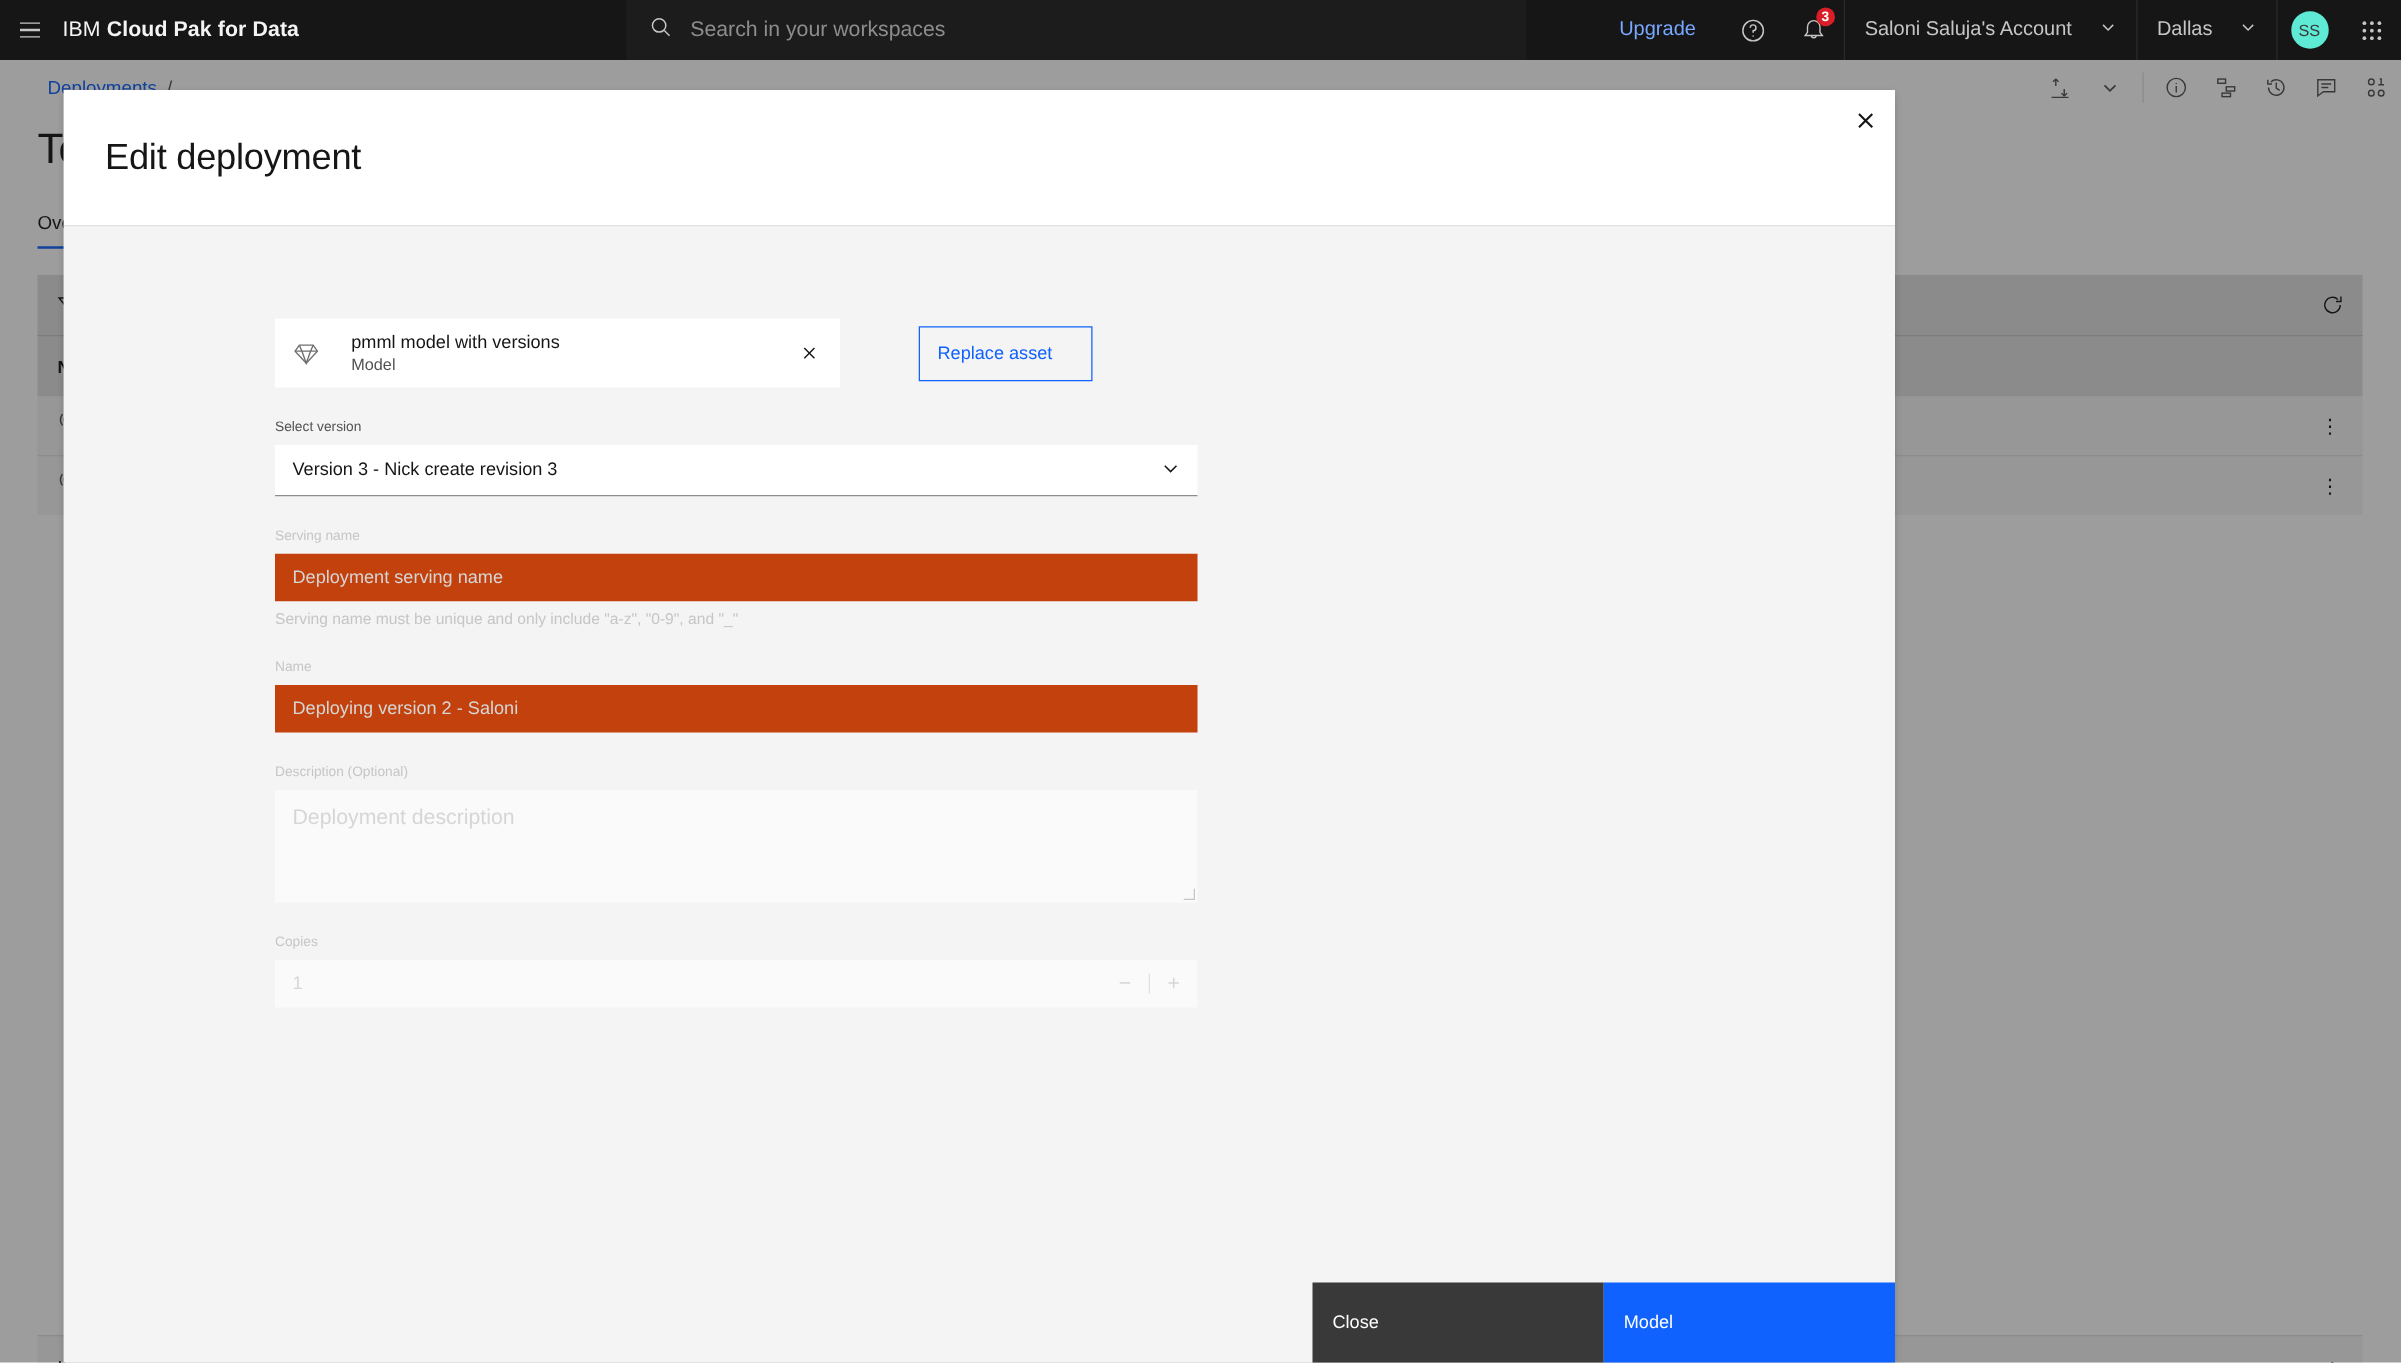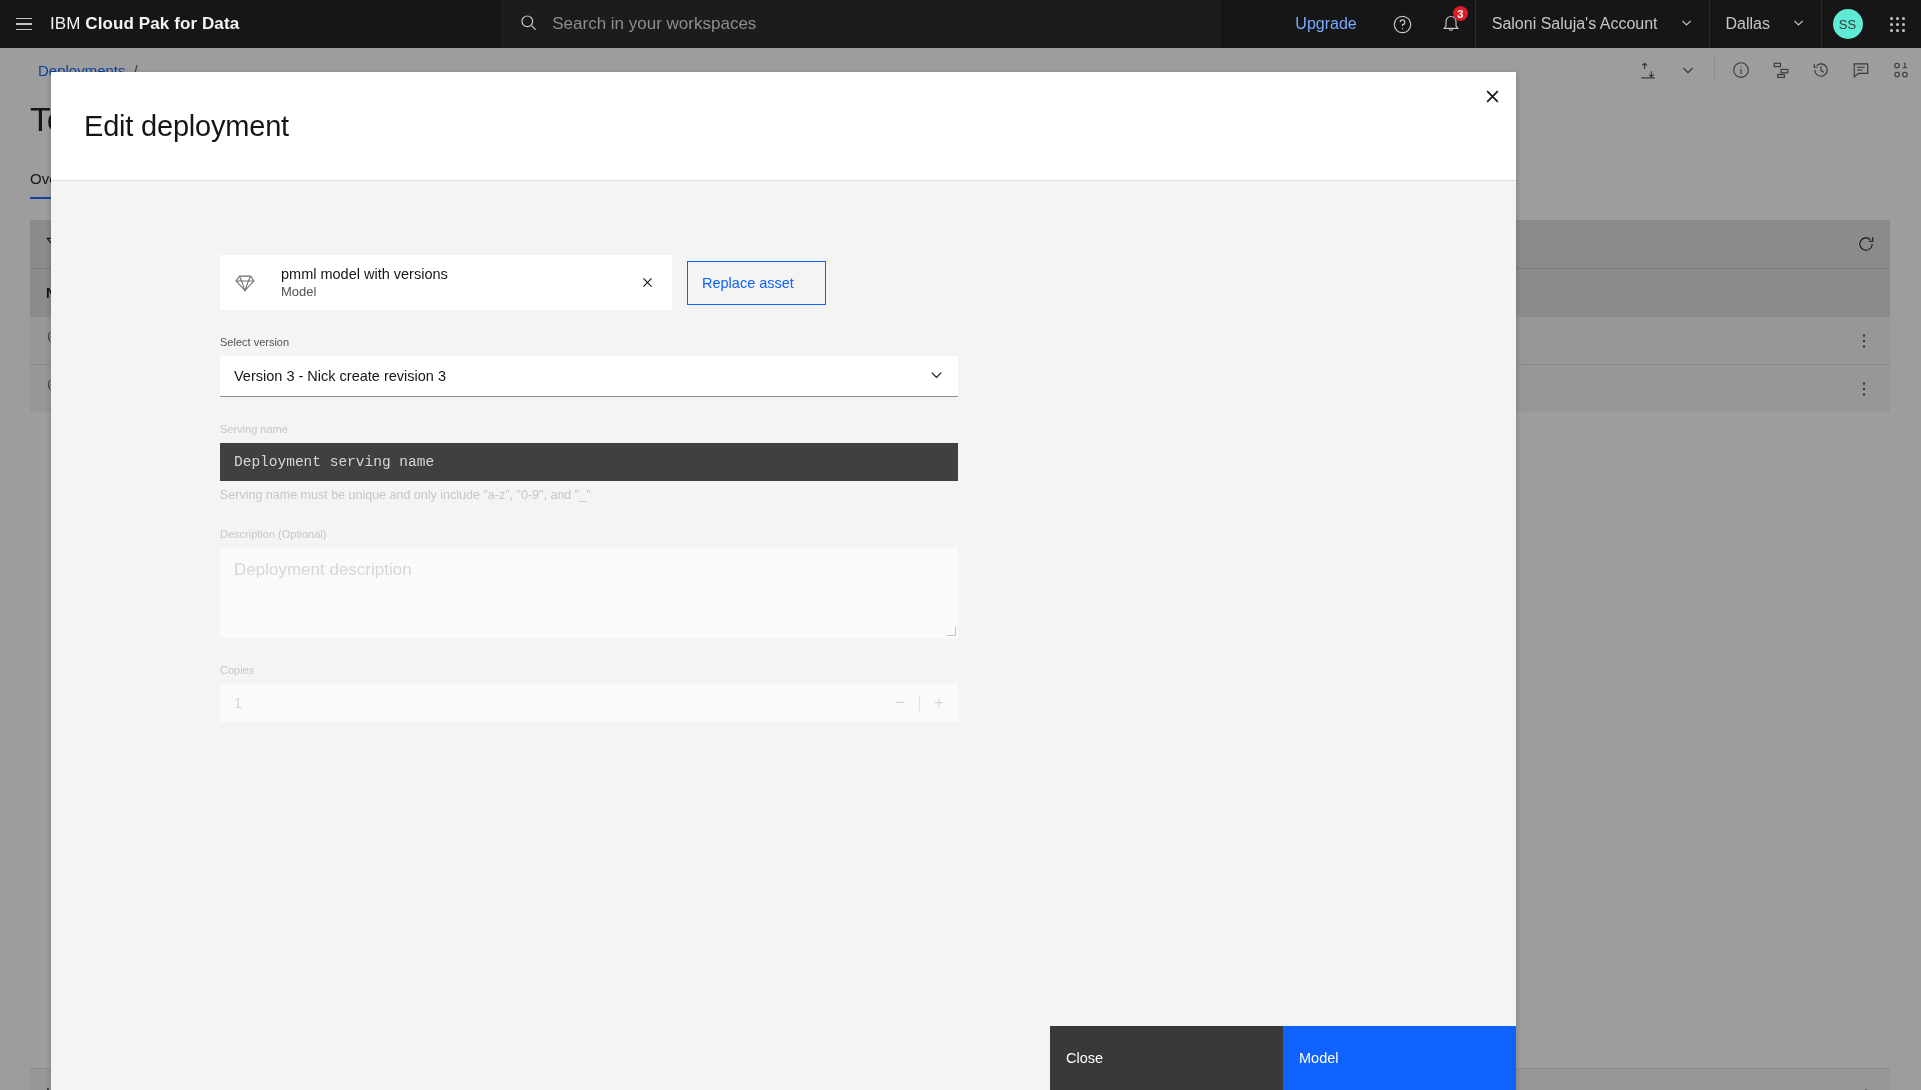--- a/index.html
+++ b/index.html
@@ -166,39 +166,39 @@
   .asset-name { font-size: 14.5px; color: #161616; line-height: 17px; }
   .asset-type { font-size: 13px; color: #525252; line-height: 16px; }
   .asset-x {
     margin-left: auto; width: 26px; height: 26px; display: flex; align-items: center;
     justify-content: center; cursor: pointer; color: #161616; font-size: 16px;
   }
   .replace-btn {
     flex: 0 0 139px; height: 44px; margin-top: 6px; border: 1px solid #0f62fe;
     background: transparent; color: #0f62fe; font-size: 14.5px;
     font-family: "Liberation Sans", sans-serif; text-align: left;
-    padding-left: 14px; cursor: pointer;
+    padding-left: 14px; cursor: pointer; margin-left: 48px;
   }
 
   .field { margin-top: 26px; }
   .field-label { font-size: 11px; color: #525252; margin-bottom: 8px; }
   .field-label.dis { color: #c6c6c6; }
   .helper { font-size: 12.5px; color: #c6c6c6; margin-top: 7px; }
 
   .select {
     width: 738px; height: 41px; background: #ffffff; border-bottom: 1px solid #8d8d8d;
     display: flex; align-items: center; padding: 0 14px; cursor: pointer;
     font-size: 14.5px; color: #161616;
   }
   .select .chev { margin-left: auto; color: #161616; }
 
   .input {
-    width: 738px; height: 38px; background: #404040; border: none;
+    width: 738px; height: 38px; background: #c2410c; border: none;
     display: flex; align-items: center; padding: 0 14px;
-    font-size: 14.5px; color: #d6d6d6; font-family: Liberation Mono, monospace;
+    font-size: 14.5px; color: #d6d6d6;
   }
   .textarea {
     width: 738px; height: 90px; background: #fafafa; padding: 12px 14px;
     font-size: 17px; color: #d6d6d6; position: relative;
   }
   .textarea::after {
     content:""; position:absolute; right:2px; bottom:2px; width:8px; height:8px;
     border-right:1px solid #c6c6c6; border-bottom:1px solid #c6c6c6;
   }
   .stepper {
@@ -455,20 +455,24 @@
             </span>
           </div>
         </div>
 
         <div class="field">
           <div class="field-label dis">Serving name</div>
           <div class="input">Deployment serving name</div>
           <div class="helper">Serving name must be unique and only include "a-z", "0-9", and "_"</div>
         </div>
 
+        <div class="field">
+          <div class="field-label dis">Name</div>
+          <div class="input">Deploying version 2 - Saloni</div>
+        </div>
 
         <div class="field">
           <div class="field-label dis">Description (Optional)</div>
           <div class="textarea">Deployment description</div>
         </div>
 
         <div class="field">
           <div class="field-label dis">Copies</div>
           <div class="stepper">
             <span>1</span>

